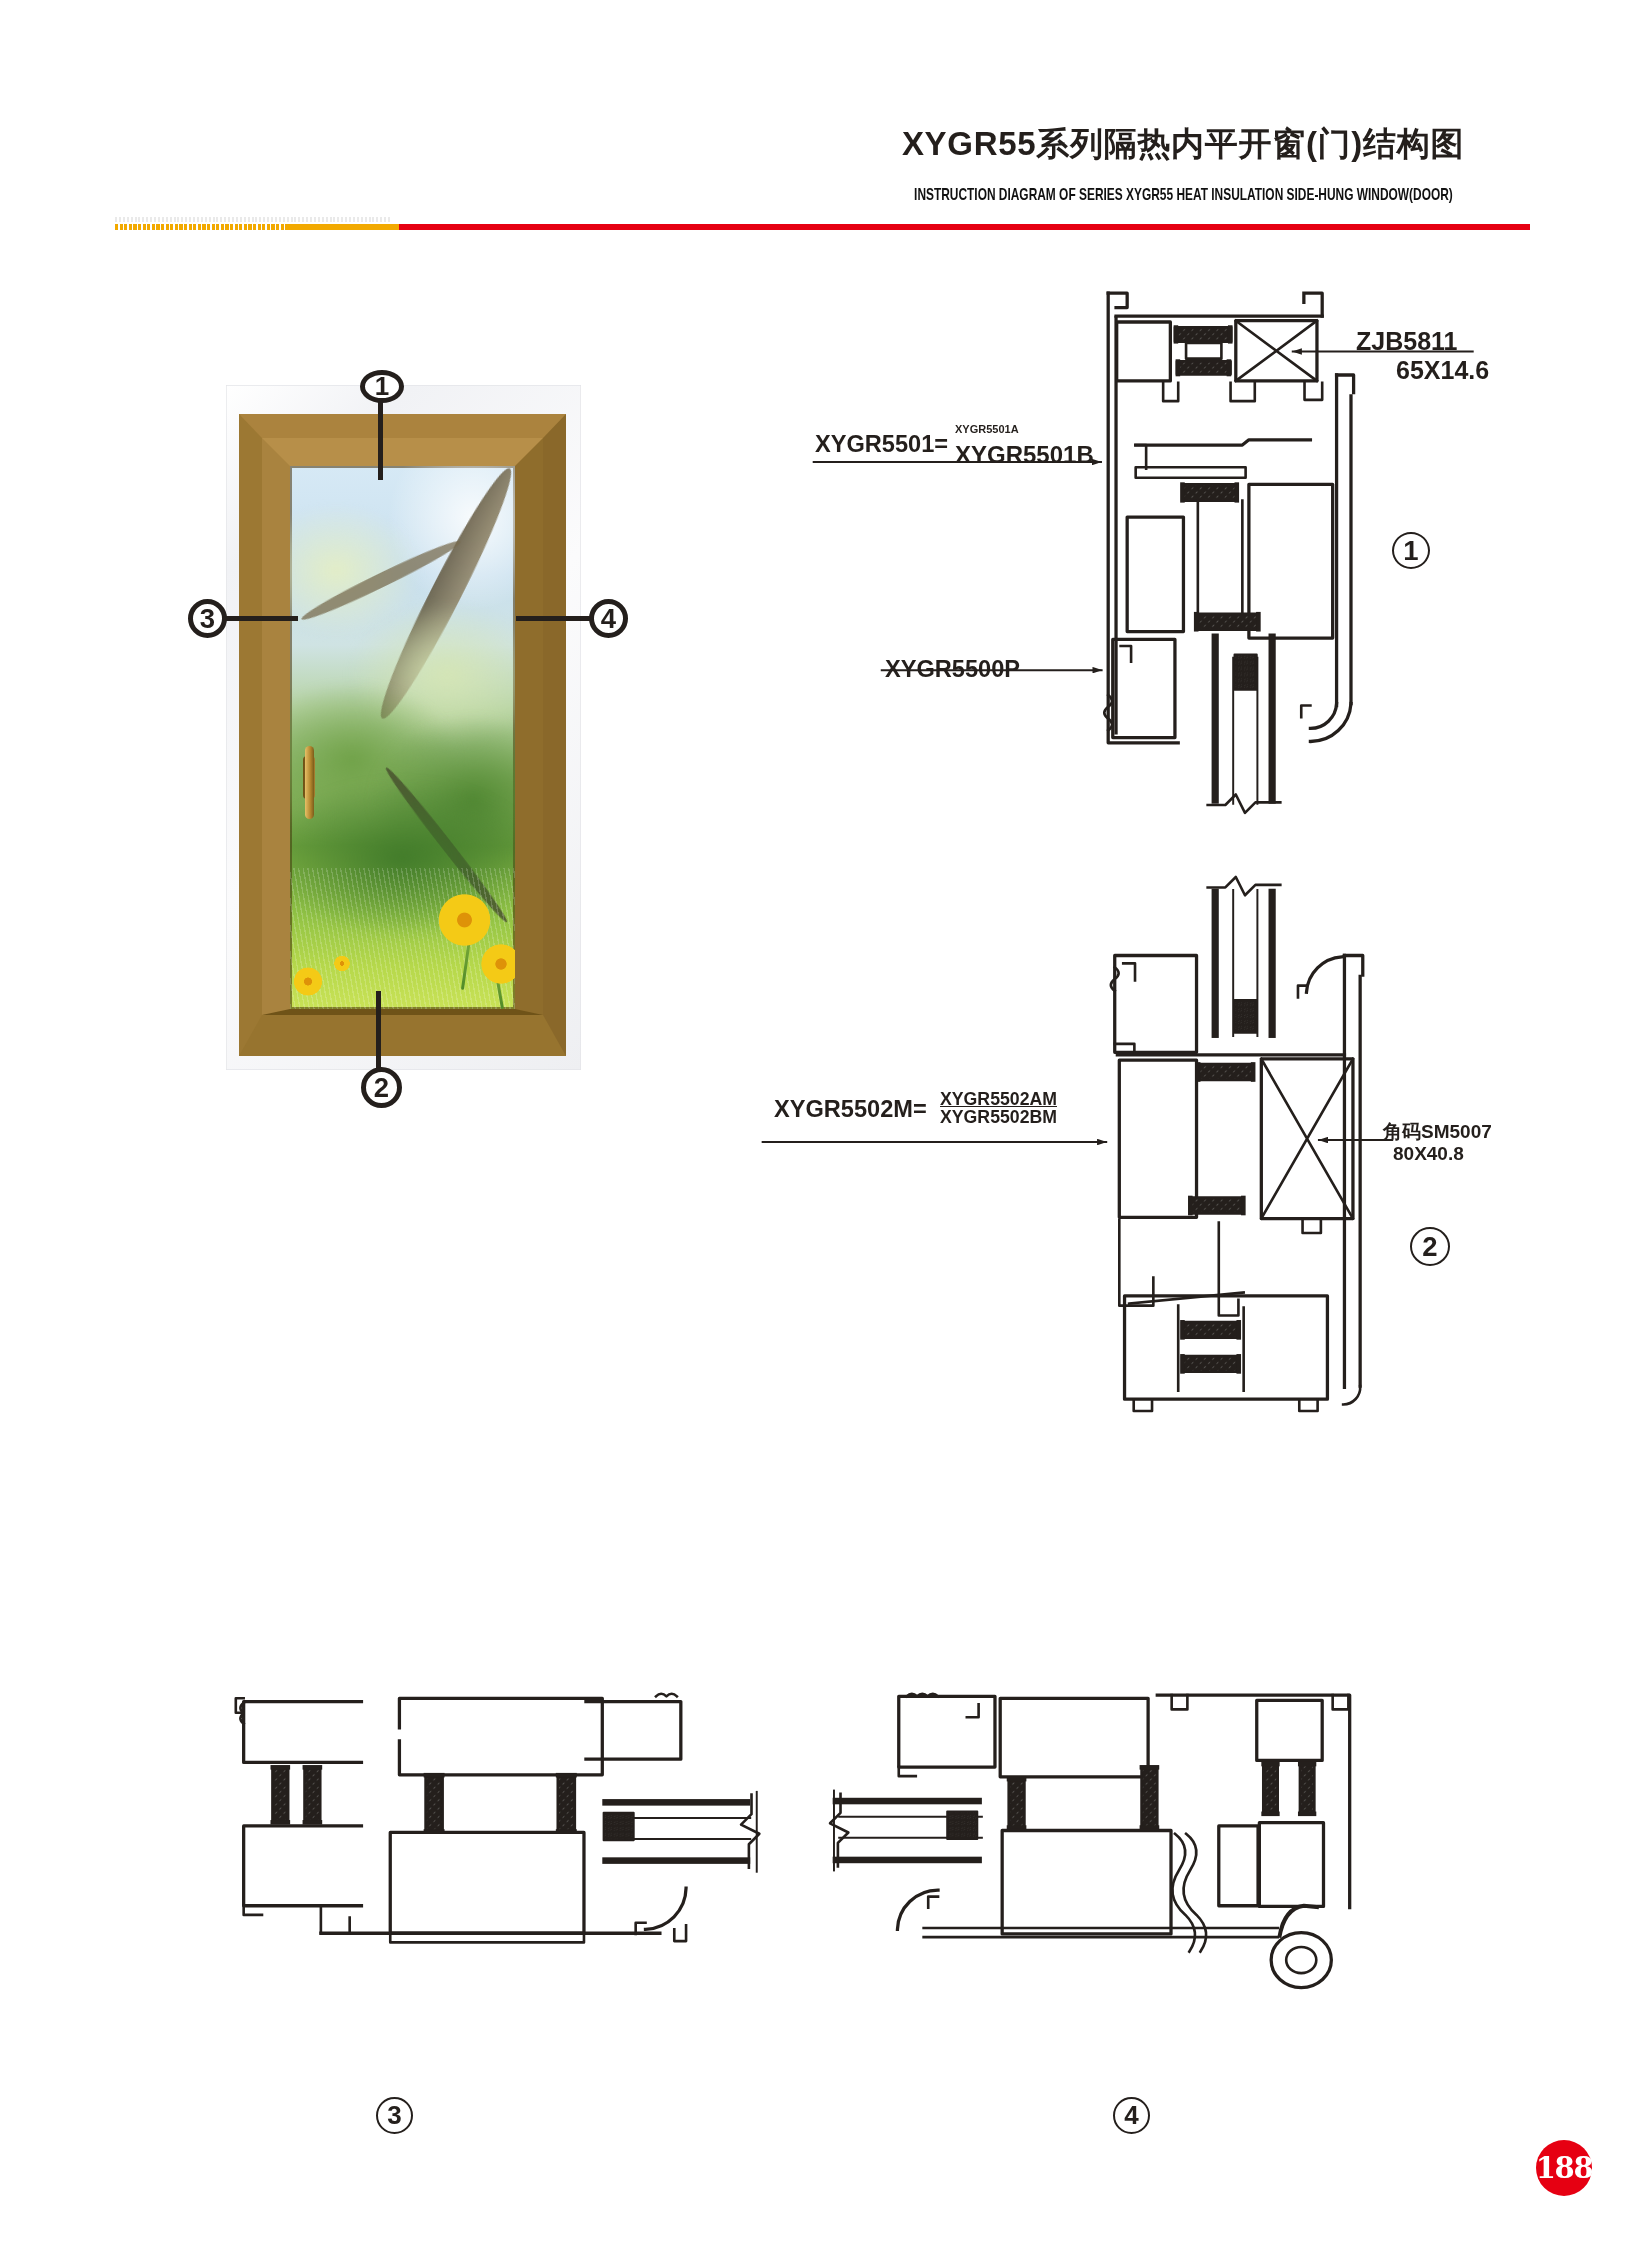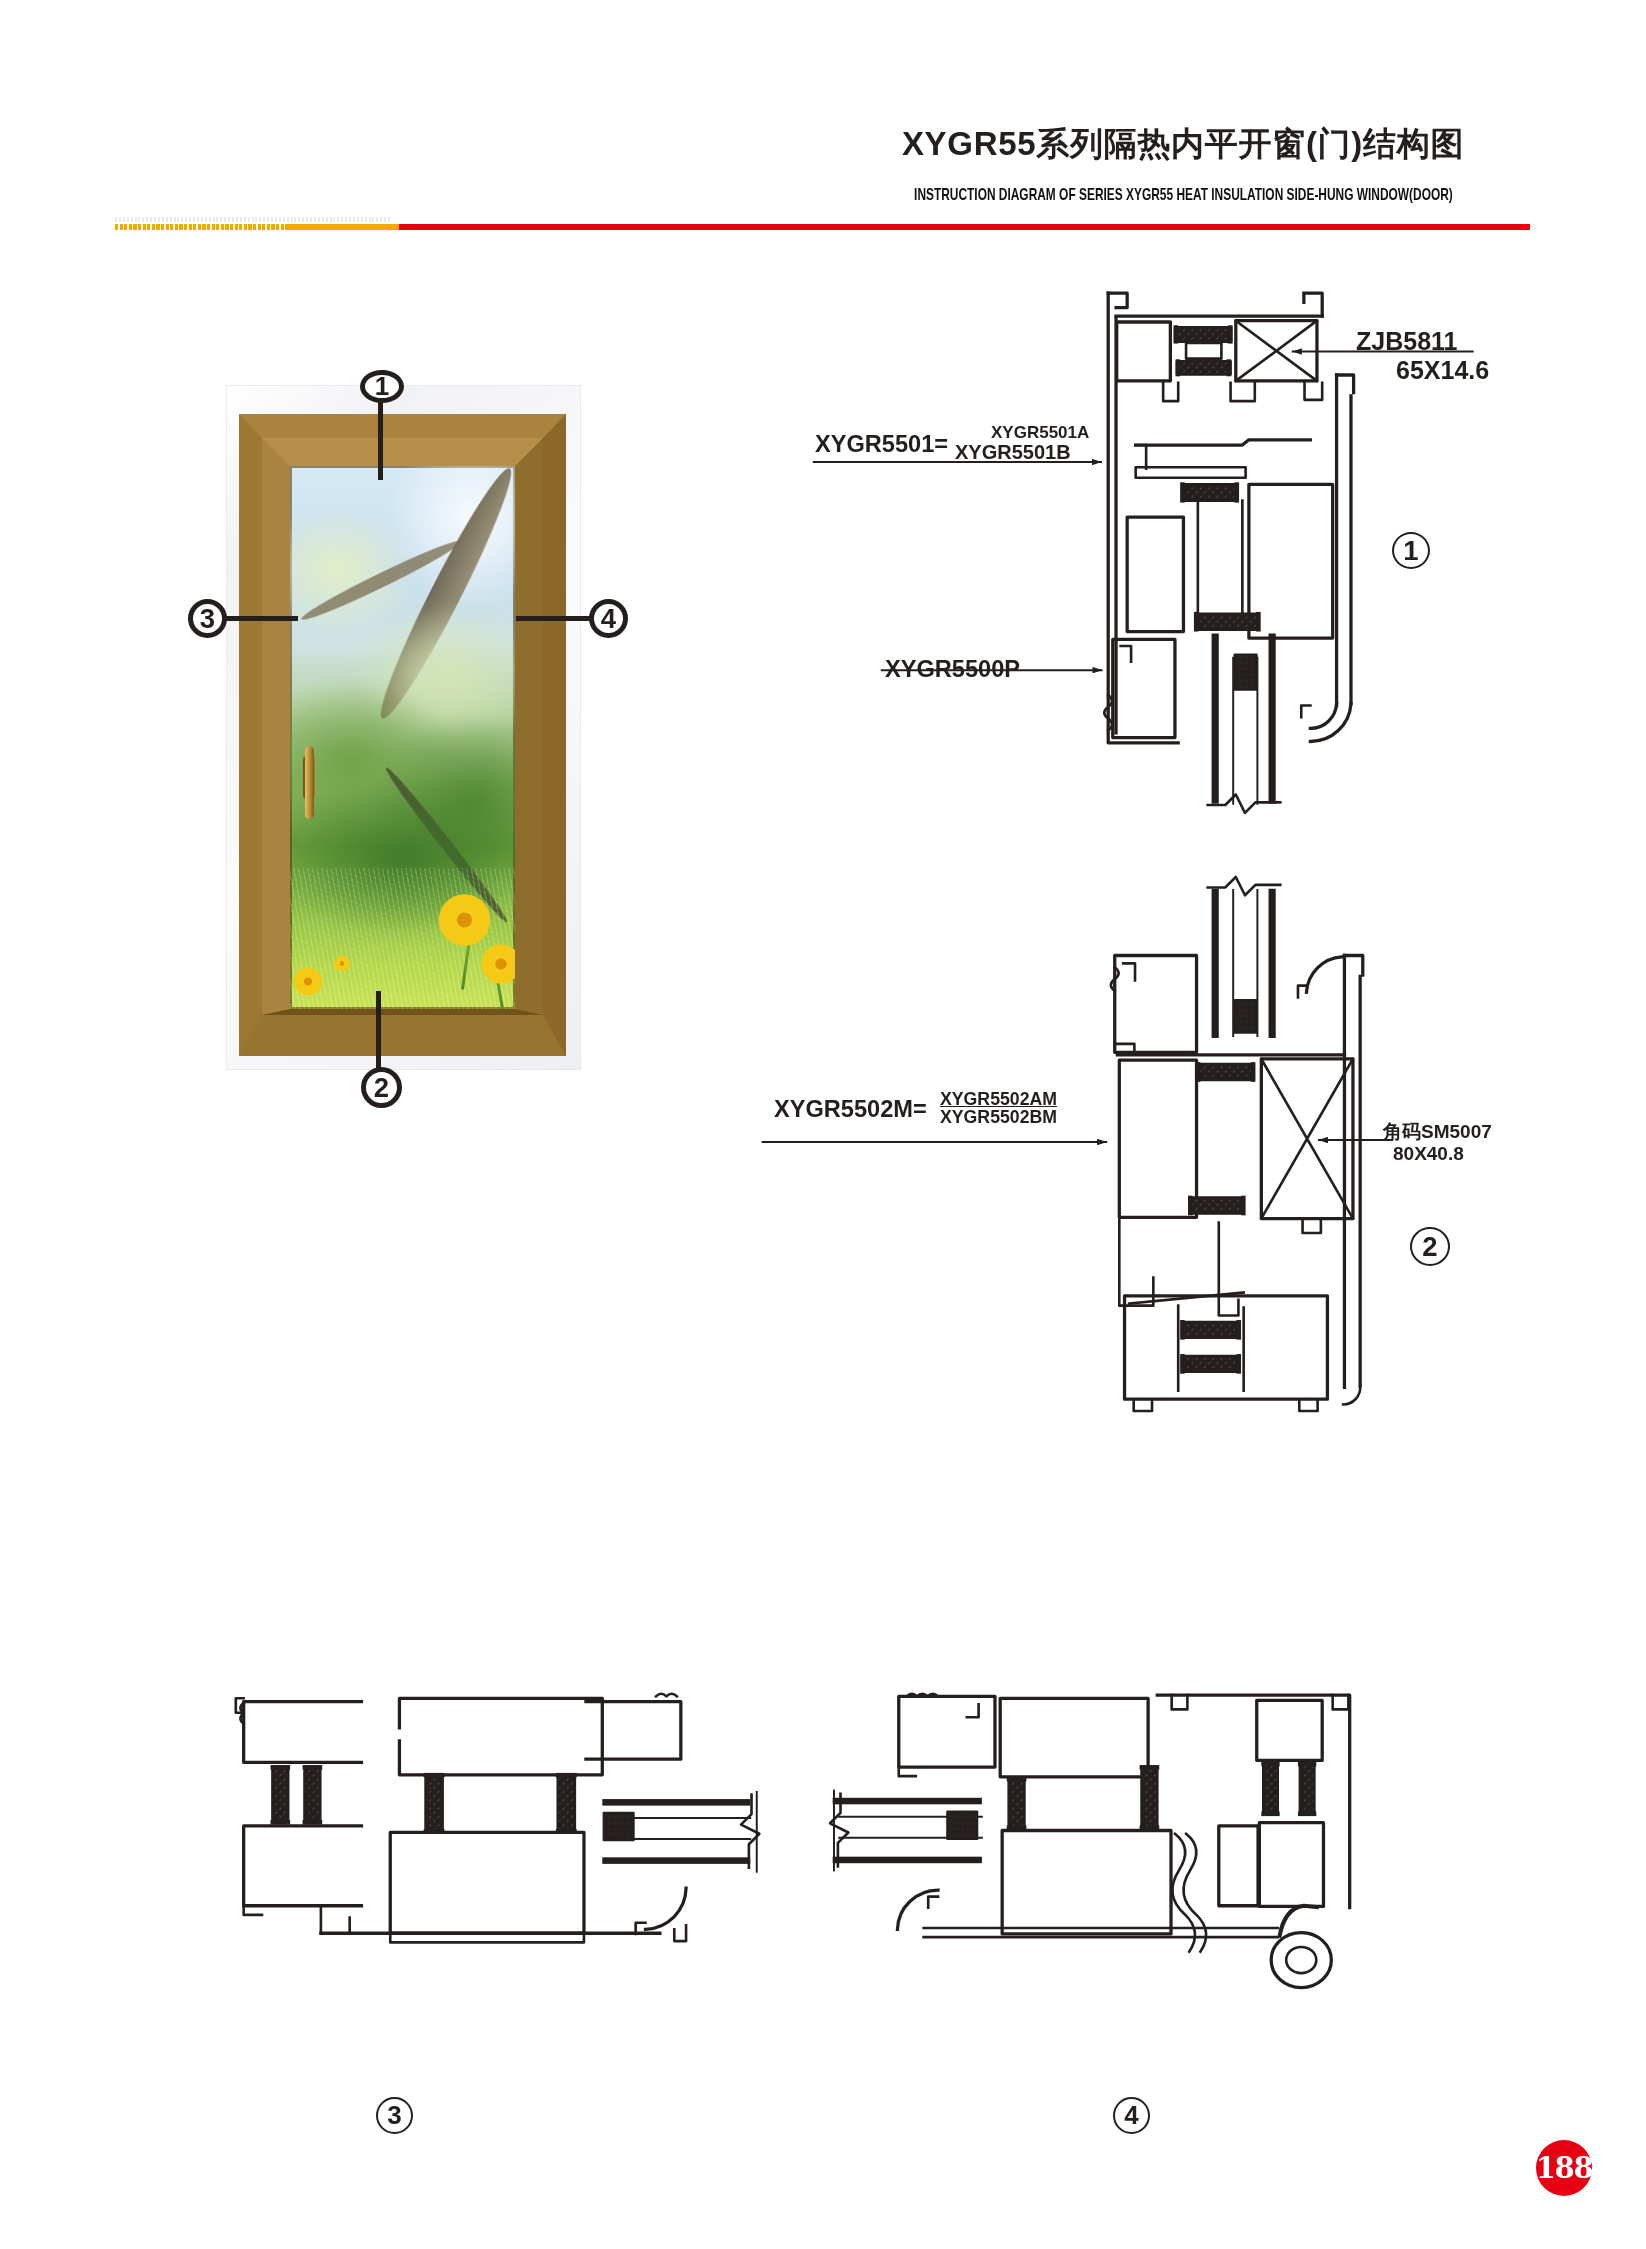--- a/index.html
+++ b/index.html
@@ -322,22 +322,22 @@
   <g stroke-width="3">
     <path d="M1243,706 H1682" marker-end="url(#arw)"></path>
     <path d="M1347,1024 H1683" marker-end="url(#arw)"></path>
     <path d="M2250,537 H1975" marker-end="url(#arw)"></path>
     <path d="M1165,1745 H1690" marker-end="url(#arw)"></path>
     <path d="M2127,1742 H2015" marker-end="url(#arw)"></path>
   </g>
 </svg>
 
 <div class="abs lbl" style="left:815px;top:431px;font-size:23.6px;">XYGR5501=</div>
-<div class="abs lbl" style="left:955px;top:423px;font-size:17px;margin-left:36px;">XYGR5501A</div>
-<div class="abs lbl" style="left:955px;top:441px;font-size:20px;">XYGR5501B</div>
+<div class="abs lbl" style="left:955px;top:423px;font-size:11px;">XYGR5501A</div>
+<div class="abs lbl" style="left:955px;top:441px;font-size:24px;">XYGR5501B</div>
 <div class="abs lbl" style="left:885px;top:644px;font-size:23.6px;margin-top:12px;">XYGR5500P</div>
 <div class="abs lbl" style="left:1356px;top:327px;font-size:25px;">ZJB5811</div>
 <div class="abs lbl" style="left:1356px;top:356px;font-size:25px;margin-left:40px;">65X14.6</div>
 
 <div class="abs lbl" style="left:774px;top:1096px;font-size:23.6px;">XYGR5502M=</div>
 <div class="abs lbl" style="left:940px;top:1089px;font-size:17.7px;text-decoration:underline;">XYGR5502AM</div>
 <div class="abs lbl" style="left:940px;top:1107px;font-size:17.7px;">XYGR5502BM</div>
 <div class="abs lbl" style="left:1383px;top:1119px;font-size:19px;">角码SM5007</div>
 <div class="abs lbl" style="left:1393px;top:1143px;font-size:19px;">80X40.8</div>
 

